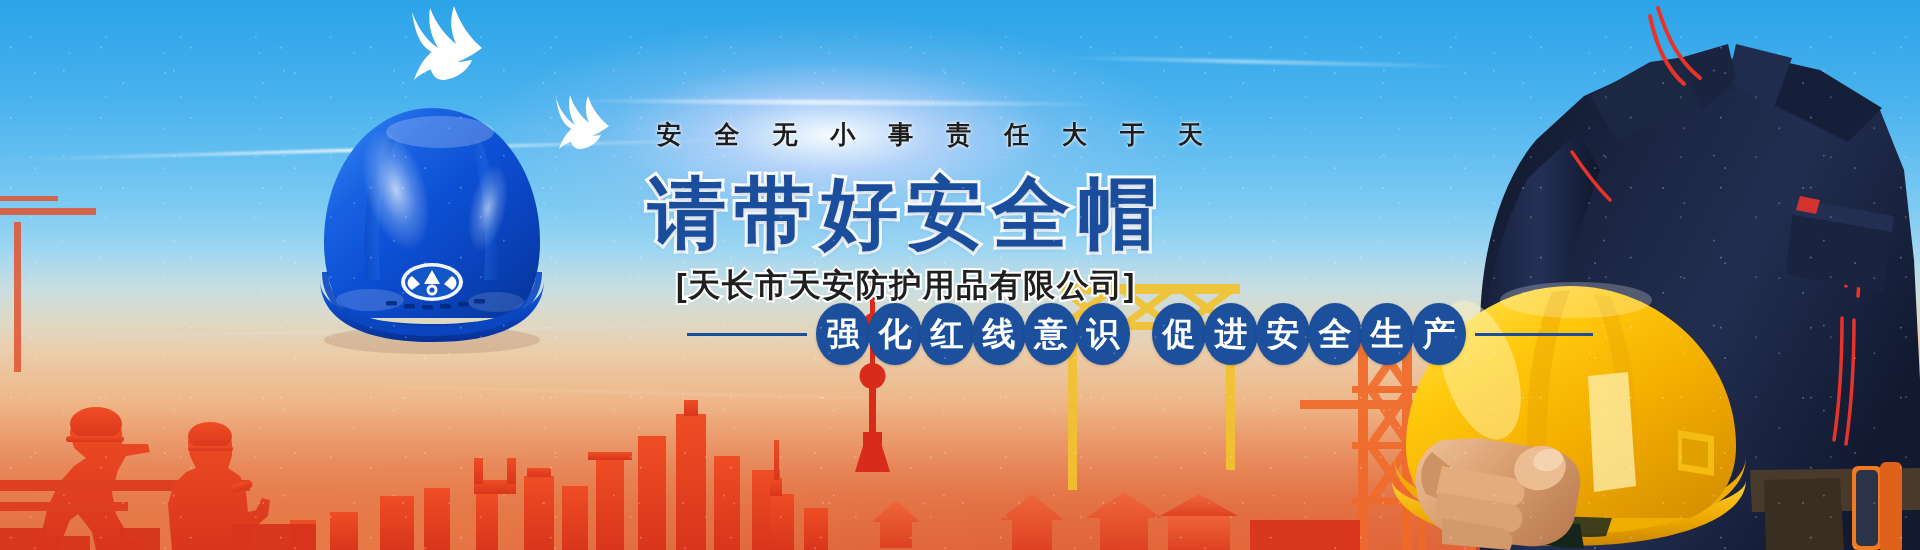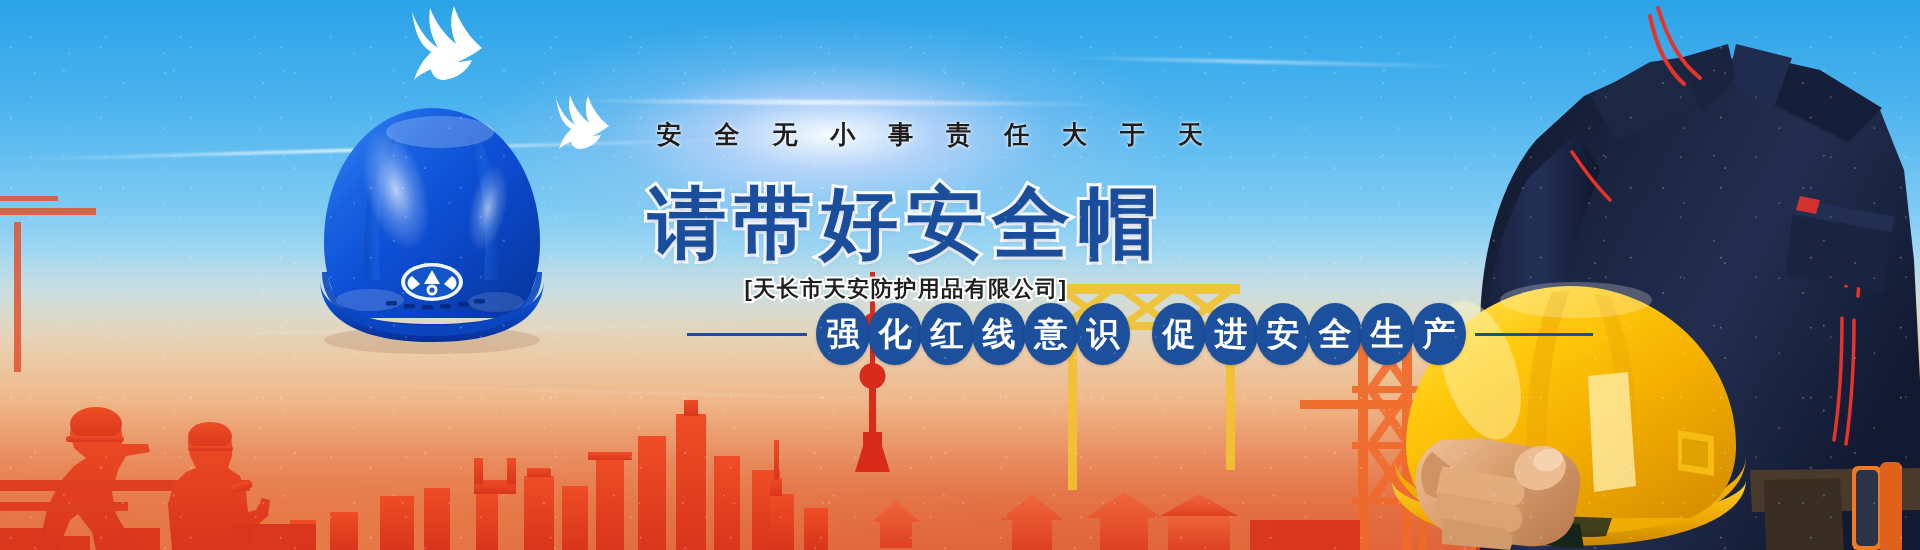--- a/index.html
+++ b/index.html
@@ -67,27 +67,27 @@
 
   
   .text-block{position:absolute;left:596px;top:122px;width:620px;}
 
   .subhead{
     font-size:25px;color:#1d1d1d;letter-spacing:13px;text-align:right;
     font-weight:600;line-height:1;white-space:nowrap;
     text-shadow:0 0 2px rgba(255,255,255,.95),0 0 4px rgba(255,255,255,.8);
   }
   .headline{
-    margin-top:36px;text-align:center;font-size:78px;font-weight:700;
+    margin-top:26px;text-align:center;font-size:78px;font-weight:700;
     color:#1a4e9c;letter-spacing:8px;line-height:1.04;white-space:nowrap;
     -webkit-text-stroke:6px #ffffff;paint-order:stroke fill;
     text-shadow:0 2px 5px rgba(90,120,160,.35);
   }
   .company{
-    margin-top:10px;text-align:center;font-size:22px;font-weight:600;
+    margin-top:10px;text-align:center;font-size:32px;font-weight:600;
     color:#1f1f1f;letter-spacing:1.5px;white-space:nowrap;
     -webkit-text-stroke:4px #ffffff;paint-order:stroke fill;
   }
 
   
   #slogan-row{
     position:absolute;left:540px;top:298px;width:1200px;height:72px;
     display:flex;align-items:center;justify-content:center;gap:0px;
   }
   .rule{height:3px;background:#1a4e9c;flex:0 0 auto;}

